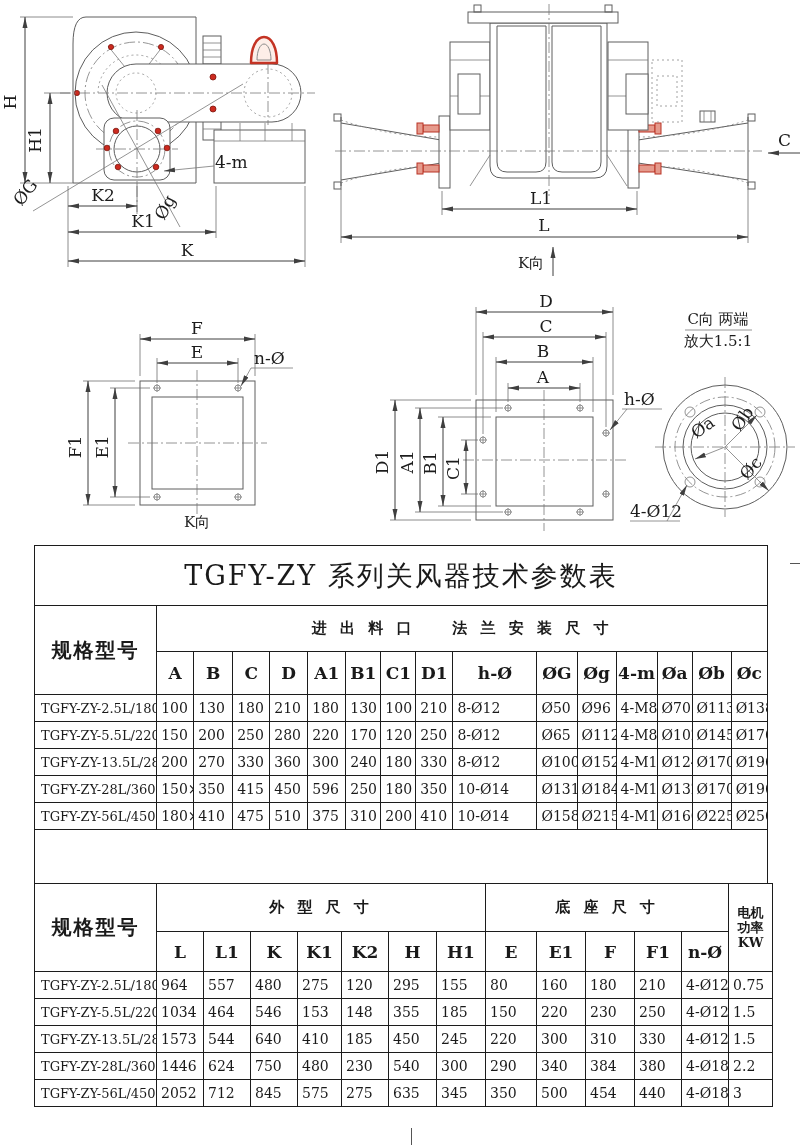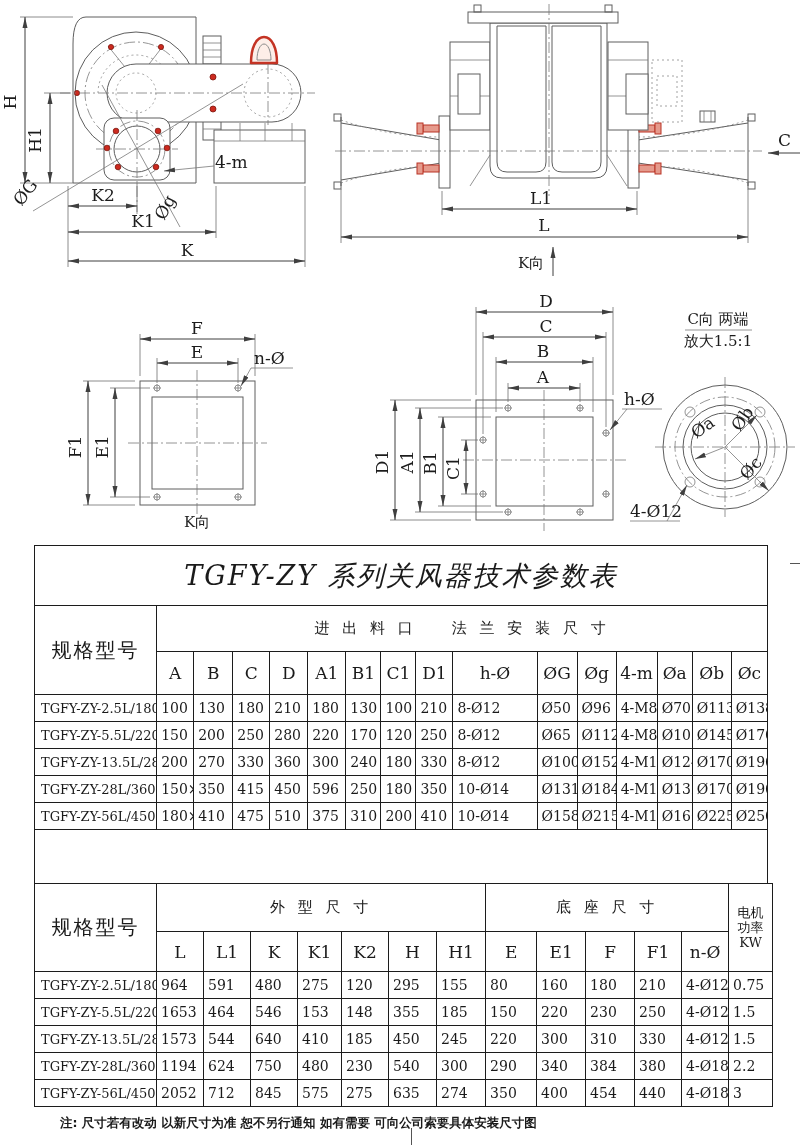--- a/index.html
+++ b/index.html
@@ -15,24 +15,24 @@
   .dim{stroke:#3f3f3f;stroke-width:1;fill:none;}
   .ext{stroke:#6f6f6f;stroke-width:0.8;fill:none;}
   .reddot{fill:#cc2a1f;stroke:#7c150d;stroke-width:0.8;}
   .redbolt{fill:#e59a8c;stroke:#b93325;stroke-width:1;}
   .lbl{font-size:17px;}
   .lbl-cn{font-size:15px;}
   
   .tablewrap{position:absolute;left:34px;top:545px;width:734px;}
   .title-box{box-sizing:border-box;border:1px solid #1c1c1c;border-bottom:none;height:60px;
              display:flex;align-items:center;justify-content:center;}
-  .title-box span{font-size:27px;letter-spacing:2px;font-style:italic;}
+  .title-box span{font-size:27px;letter-spacing:2px;}
   table{border-collapse:collapse;table-layout:fixed;width:734px;}
   th,td{border:1px solid #1c1c1c;overflow:hidden;white-space:nowrap;}
-  th{font-weight:normal;}
+  th{font-weight:bold;}
   .spec-h{font-size:20px;letter-spacing:2px;}
   .group-h{font-size:15px;white-space:pre;letter-spacing:4px;}
   .col-h{font-size:17px;text-align:center;}
   .t1 thead tr:nth-child(1) th{height:43px;}
   .t1 thead tr:nth-child(2) th{height:40px;}
   .t1 tbody td{height:26px;font-size:14px;text-align:left;padding:0 0 0 4px;}
   .t2 thead tr:nth-child(1) th{height:45px;}
   .t2 thead tr:nth-child(2) th{height:37px;}
   .t2 tbody td{height:26px;font-size:14px;text-align:left;padding:0 0 0 4px;}
   tbody td.model{font-size:13px;padding-left:6px;}
@@ -457,36 +457,36 @@
         <th class="col-h">E1</th>
         <th class="col-h">F</th>
         <th class="col-h">F1</th>
         <th class="col-h">n-Ø</th>
       </tr>
     </thead>
     <tbody>
           <tr>
             <td class="model">TGFY-ZY-2.5L/180</td>
             <td>964</td>
-            <td>591</td>
+            <td>557</td>
             <td>480</td>
             <td>275</td>
             <td>120</td>
             <td>295</td>
             <td>155</td>
             <td>80</td>
             <td>160</td>
             <td>180</td>
             <td>210</td>
             <td>4-Ø12</td>
             <td>0.75</td>
           </tr>
           <tr>
             <td class="model">TGFY-ZY-5.5L/220</td>
-            <td>1653</td>
+            <td>1034</td>
             <td>464</td>
             <td>546</td>
             <td>153</td>
             <td>148</td>
             <td>355</td>
             <td>185</td>
             <td>150</td>
             <td>220</td>
             <td>230</td>
             <td>250</td>
@@ -504,21 +504,21 @@
             <td>245</td>
             <td>220</td>
             <td>300</td>
             <td>310</td>
             <td>330</td>
             <td>4-Ø12</td>
             <td>1.5</td>
           </tr>
           <tr>
             <td class="model">TGFY-ZY-28L/360</td>
-            <td>1194</td>
+            <td>1446</td>
             <td>624</td>
             <td>750</td>
             <td>480</td>
             <td>230</td>
             <td>540</td>
             <td>300</td>
             <td>290</td>
             <td>340</td>
             <td>384</td>
             <td>380</td>
@@ -526,29 +526,28 @@
             <td>2.2</td>
           </tr>
           <tr>
             <td class="model">TGFY-ZY-56L/450</td>
             <td>2052</td>
             <td>712</td>
             <td>845</td>
             <td>575</td>
             <td>275</td>
             <td>635</td>
-            <td>274</td>
+            <td>345</td>
             <td>350</td>
-            <td>400</td>
+            <td>500</td>
             <td>454</td>
             <td>440</td>
             <td>4-Ø18</td>
             <td>3</td>
           </tr>
         </tbody>
   </table>
 </div>
 
-<div class="note">注: 尺寸若有改动 以新尺寸为准 恕不另行通知 如有需要 可向公司索要具体安装尺寸图</div>
 <div class="fold-mark-bottom"></div>
 <div class="fold-mark-right"></div>
 
 </div>
 
 </body></html>

